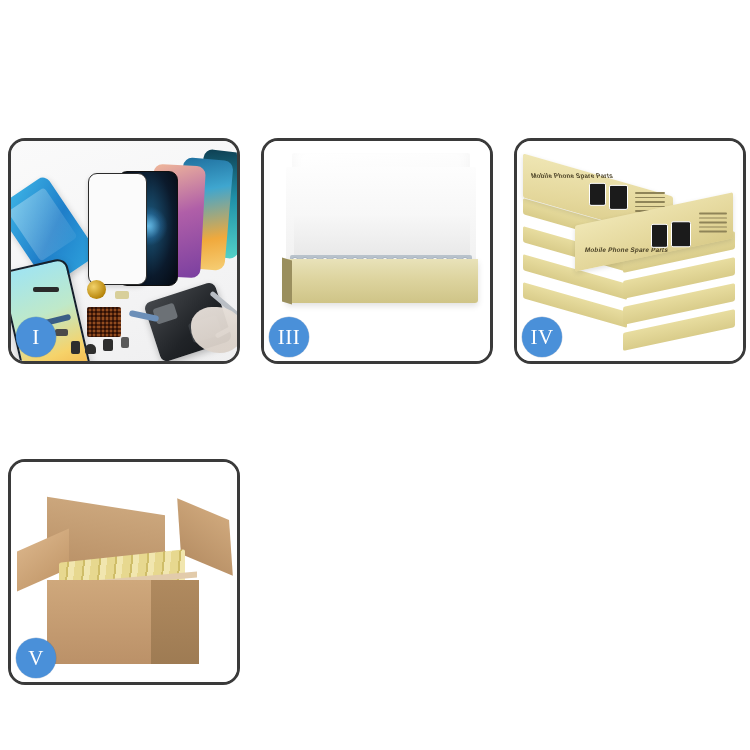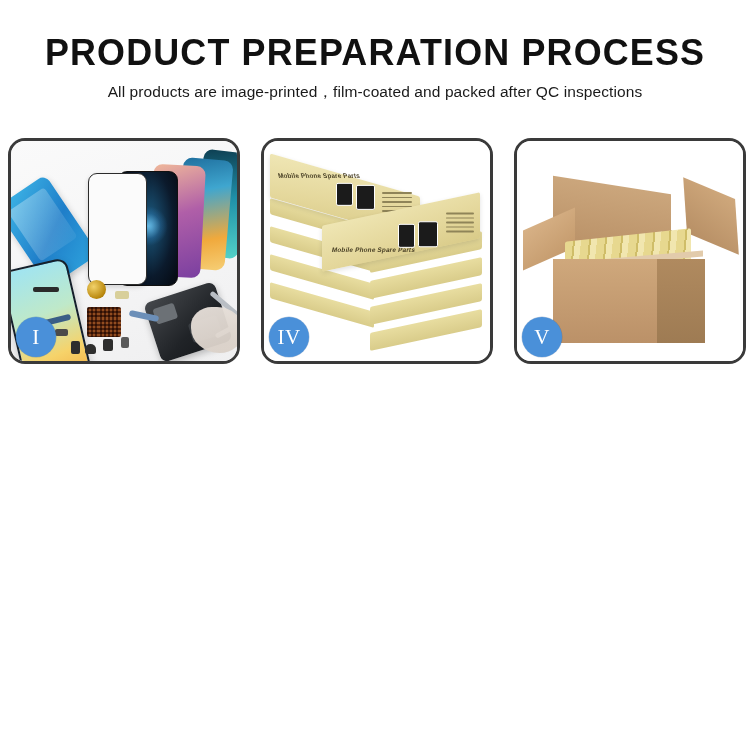--- a/index.html
+++ b/index.html
@@ -195,24 +195,20 @@
   .box6right{position:absolute;left:139px;top:92px;width:59px;height:92px;
     background:linear-gradient(180deg,#b59671,#9e8160);transform:skewY(-13deg);}
   .tape6{position:absolute;background:#b99b75;}
   .seam6{position:absolute;background:rgba(120,95,65,.45);}
 </style>
 </head>
 <body>
 
 <div class="page">
 
-  <div class="header">
-    <div class="title">PRODUCT PREPARATION PROCESS</div>
-    <div class="subtitle">All products are image-printed，film-coated and packed after QC inspections</div>
-  </div>
 
   <div class="grid">
 
     <div class="cell">
       <div class="photo c1">
         <div class="phone ph-a"></div>
         <div class="phone ph-f"></div>
         <div class="phone ph-e"></div>
         <div class="phone ph-d"></div>
         <div class="phone ph-c"></div>
@@ -231,20 +227,30 @@
         <div class="sp" style="left:44px;top:188px;width:13px;height:7px;background:#4a4a4a;"></div>
         <div class="sp" style="left:104px;top:150px;width:14px;height:8px;background:#d8cf9a;"></div>
         <div class="tool"></div>
         <div class="tool2"></div>
         <div class="hand"></div>
       </div>
       <div class="badge">I</div>
     </div>
 
 
+    <div class="cell">
+      <div class="photo c3">
+        <div class="lid3"></div>
+        <div class="lid3flap"></div>
+        <div class="foam3"></div>
+        <div class="bub3"></div>
+        <div class="tray3"></div>
+      </div>
+      <div class="badge">III</div>
+    </div>
 
     <div class="cell">
       <div class="photo c4">
         <div class="stack">
 
           <div class="bx bx-side" style="left:0px;top:56px;width:104px;height:16px;transform:skewY(16deg);"></div>
           <div class="bx bx-side" style="left:0px;top:84px;width:104px;height:16px;transform:skewY(16deg);"></div>
           <div class="bx bx-side" style="left:0px;top:112px;width:104px;height:16px;transform:skewY(16deg);"></div>
           <div class="bx bx-side" style="left:0px;top:140px;width:104px;height:16px;transform:skewY(16deg);"></div>
 

